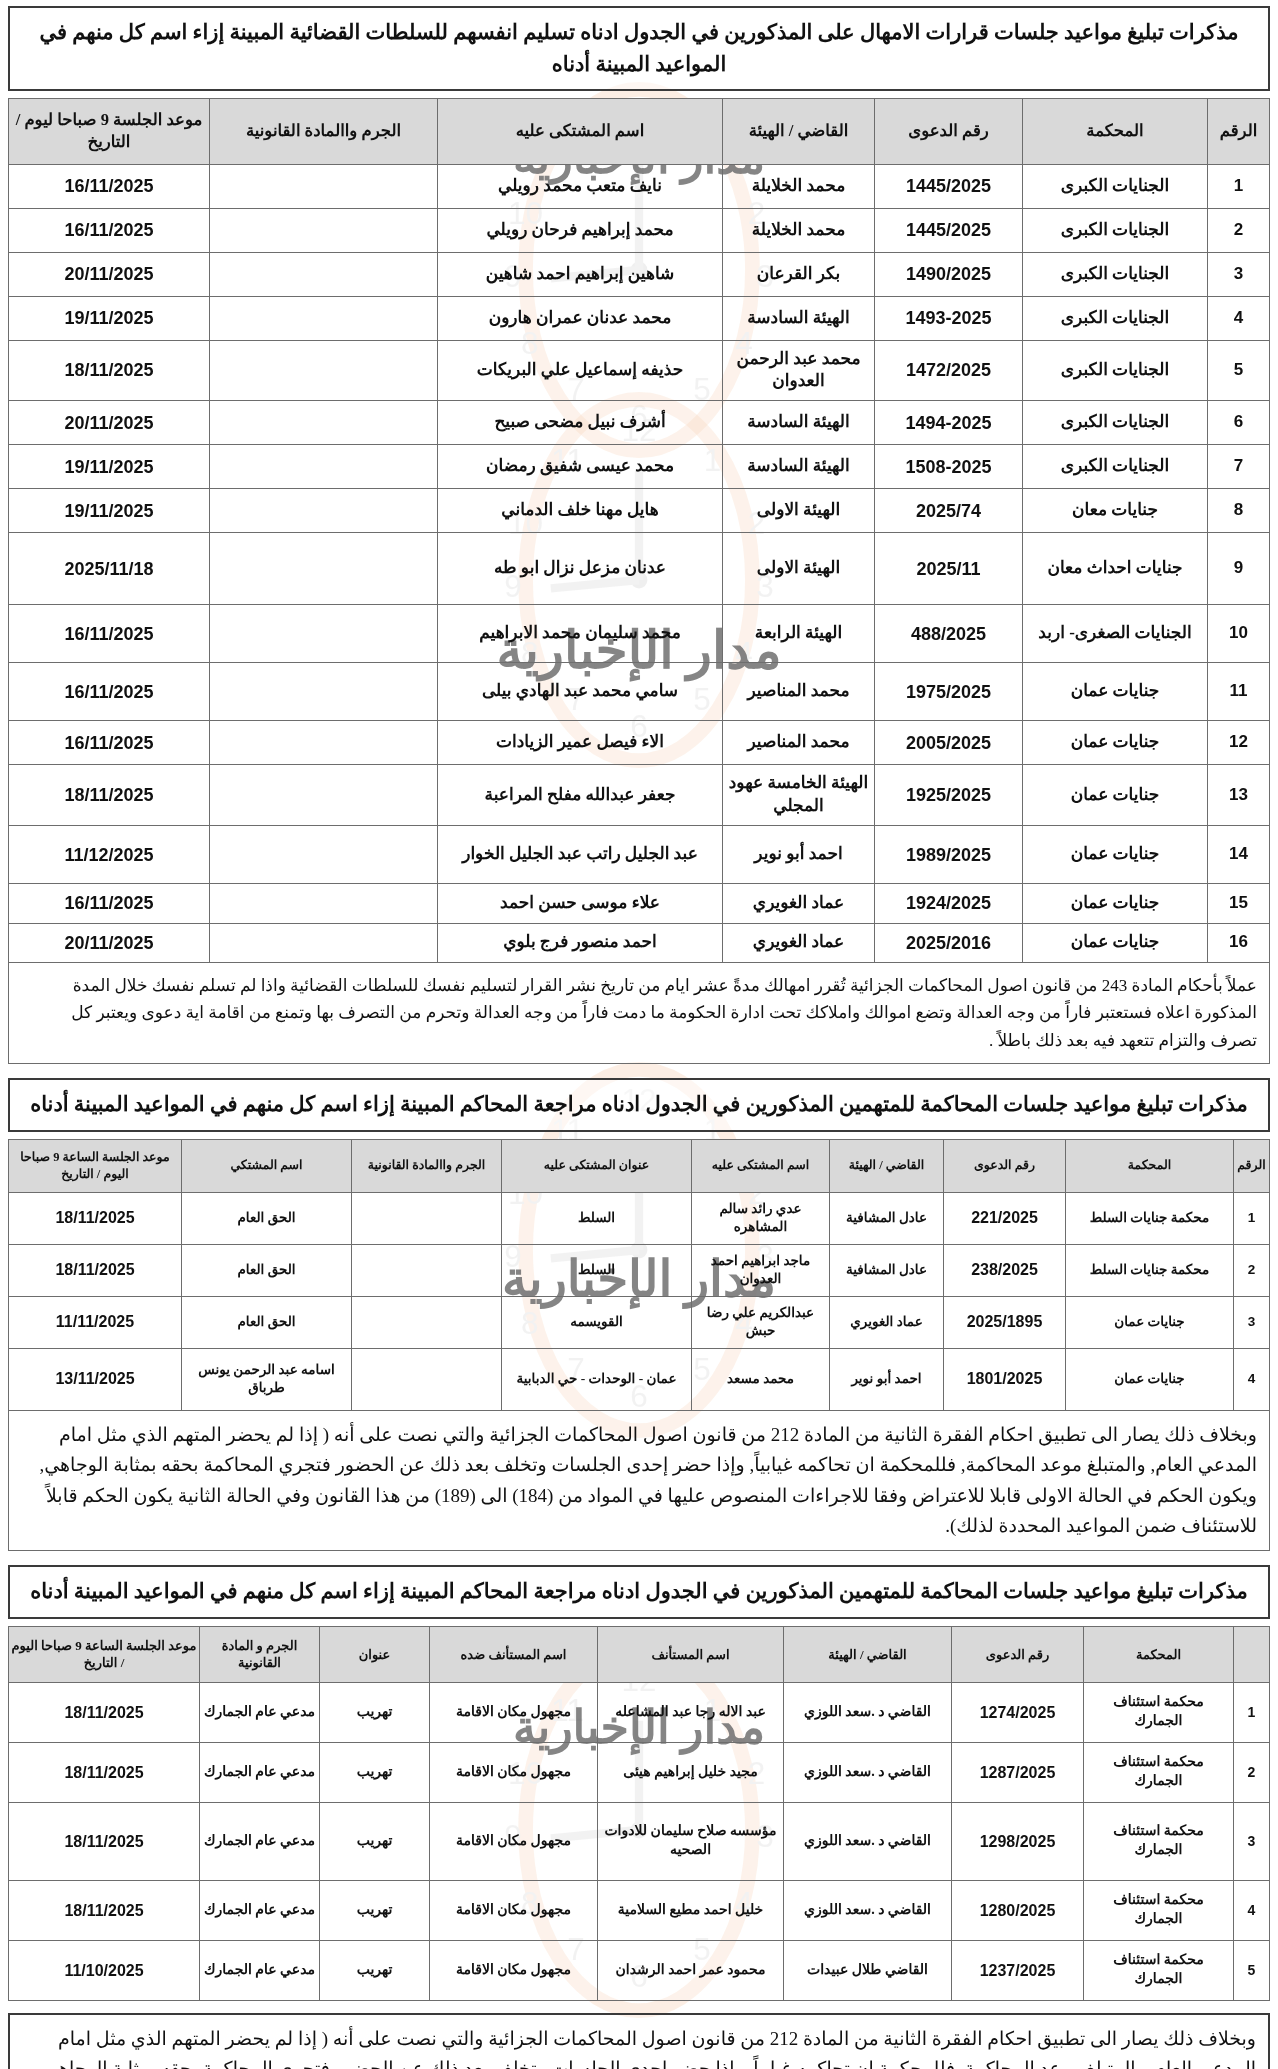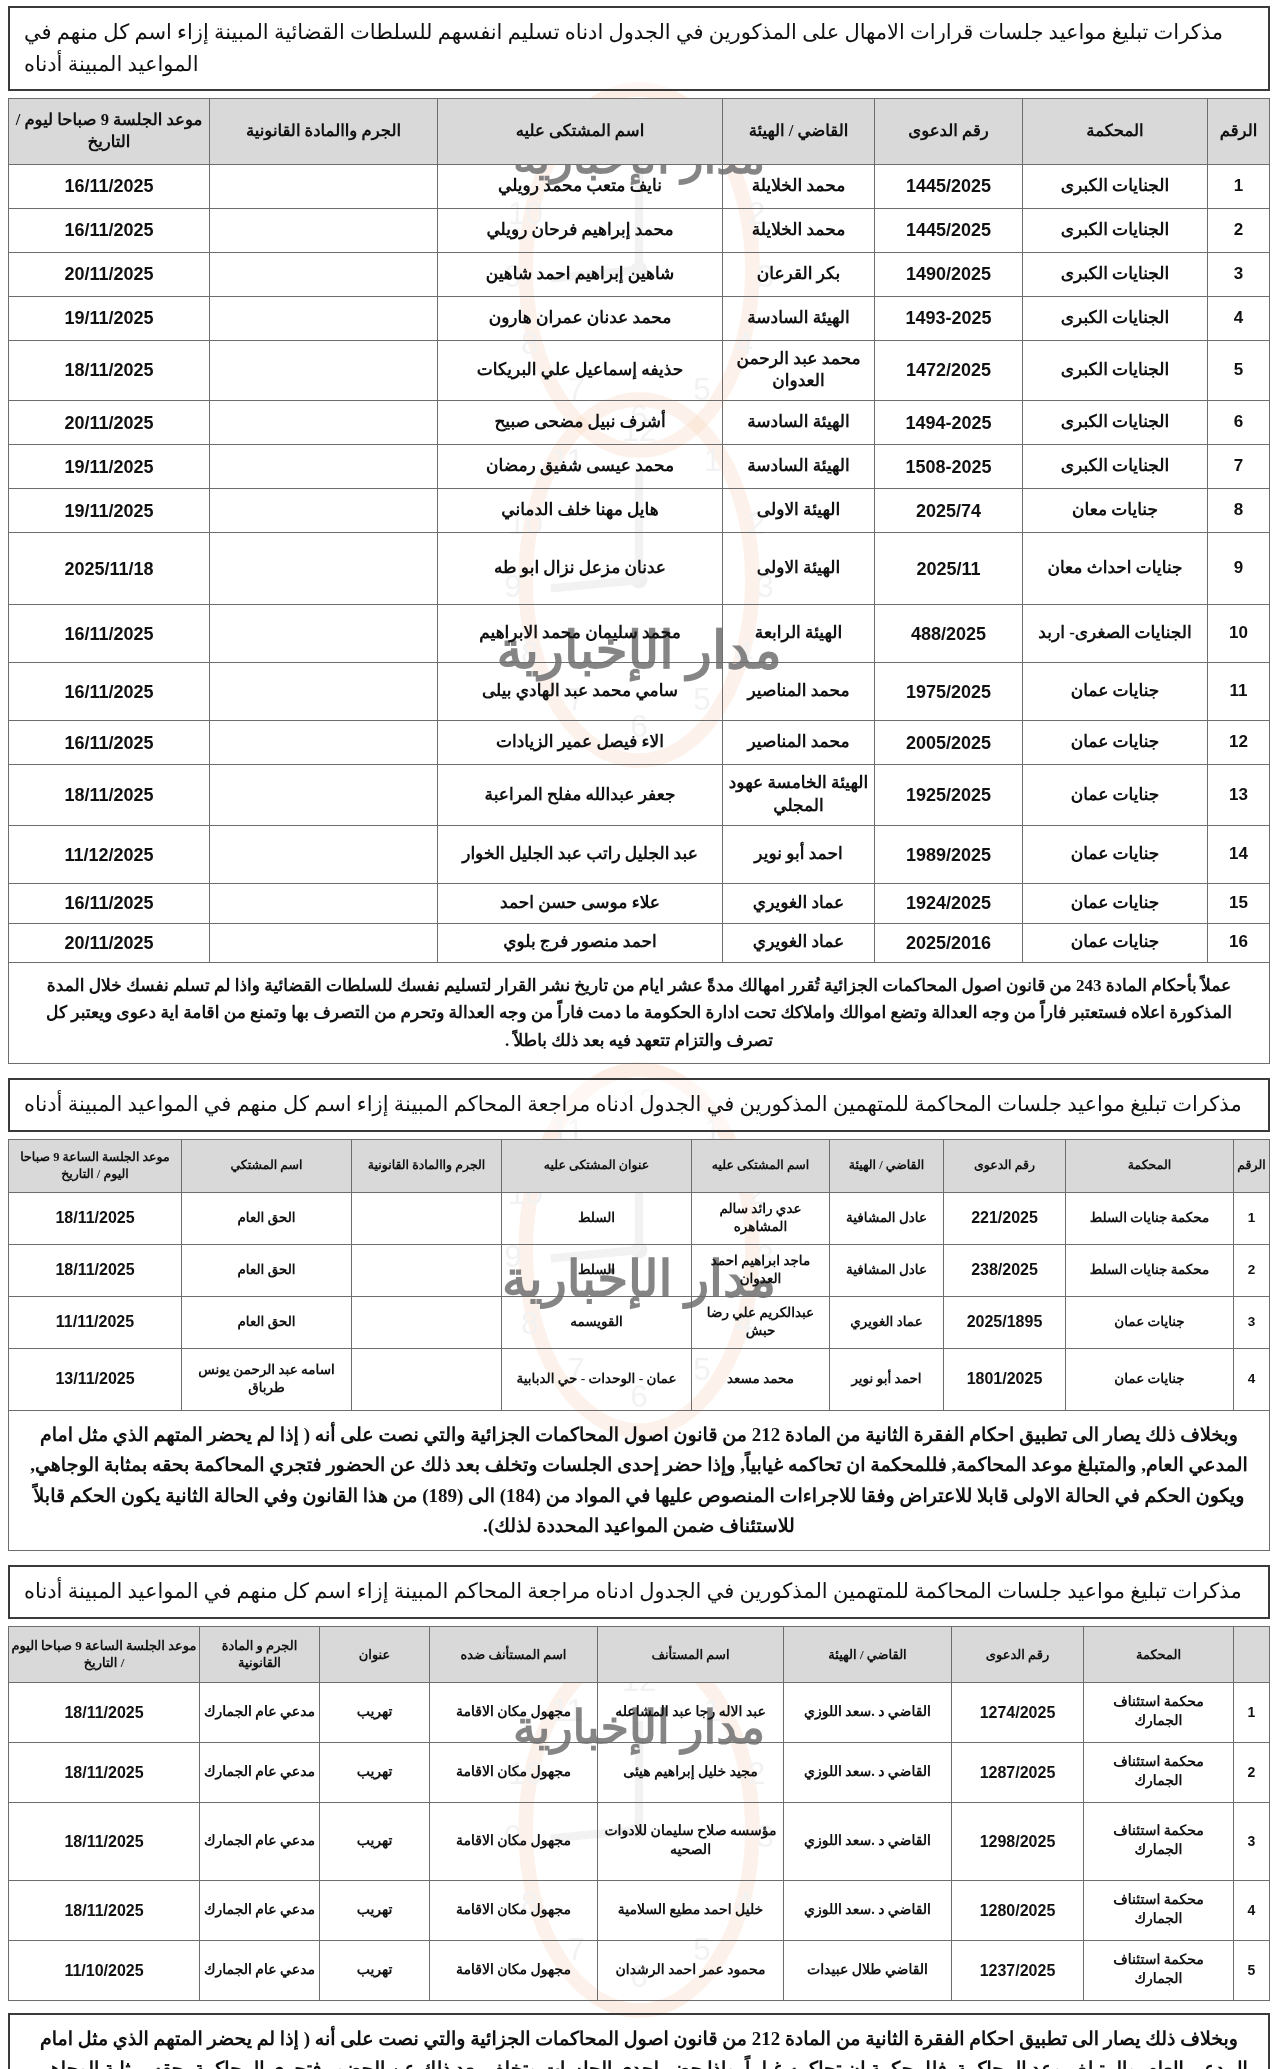--- a/index.html
+++ b/index.html
@@ -47,22 +47,22 @@
     opacity: .85;
   }
 
   .content { position: relative; z-index: 2; }
 
   
   .banner {
     border: 2px solid #3a3a3a;
     background: rgba(255,255,255,0.55);
     padding: 9px 14px;
-    text-align: left;
-    font-weight: normal;
+    text-align: center;
+    font-weight: bold;
     font-size: 21px;
     line-height: 1.5;
     margin-bottom: 7px;
   }
 
   
   table {
     width: 100%;
     border-collapse: collapse;
     table-layout: fixed;
@@ -100,22 +100,21 @@
   .t3 { font-size: 14px; }
   .t3 thead th { font-size: 13px; padding: 10px 2px; }
   .t3 td.date, .t3 td.caseno { font-family: "Liberation Sans", sans-serif; font-size: 16px; }
   .t3 tbody tr { height: 60px; }
 
   
   .note {
     border: 1px solid #6d6d6d;
     border-top: none;
     padding: 9px 12px 9px 12px;
-    text-align: center;
-    font-weight: bold;
+    font-weight: normal;
     font-size: 17px;
     line-height: 1.62;
     background: rgba(255,255,255,0.25);
   }
   .note.small { font-size: 19px; line-height: 1.6; }
   .note.boxed {
     border: 2px solid #3a3a3a;
     margin-top: 4px;
   }
   .spacer { height: 14px; }

